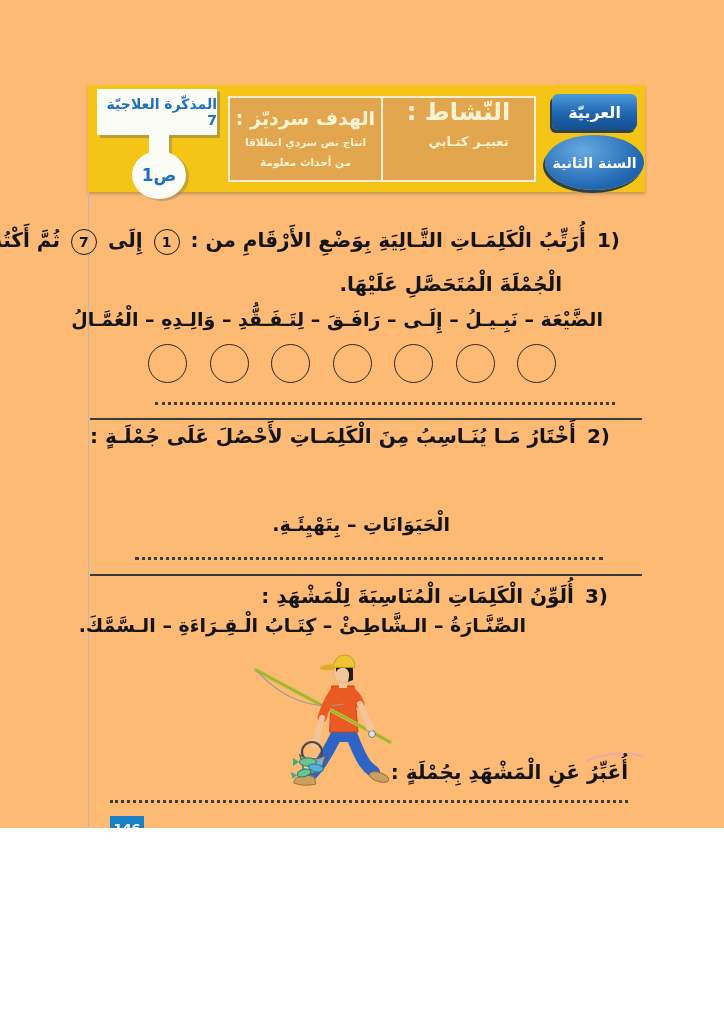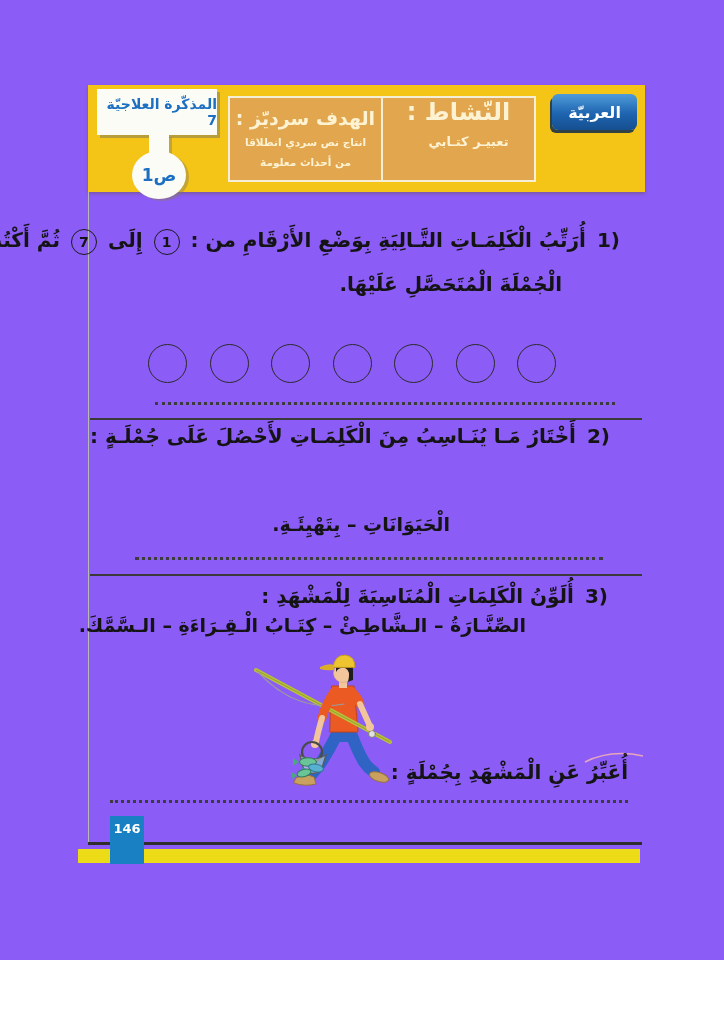--- a/index.html
+++ b/index.html
@@ -1,16 +1,16 @@
 <!DOCTYPE html>
 <html lang="ar"><head>
 <meta charset="utf-8">
 <style>
   html,body{margin:0;padding:0;background:#ffffff;}
-  .page{position:relative;width:724px;height:960px;background:#8b5cf6;overflow:hidden;
+  .page{position:relative;width:724px;height:828px;background:#fdba74;overflow:hidden;
         font-family:"DejaVu Sans",sans-serif;font-weight:bold;color:#141414;}
 
   
   .header-band{position:absolute;left:88px;top:85px;width:557px;height:107px;
                background:#f4c516;box-shadow:0 2px 3px rgba(90,80,30,.35);}
   .memo-box{position:absolute;left:9px;top:4px;width:120px;height:46px;background:#fcfcf6;
             color:#1d6fc1;font-size:14px;display:flex;align-items:center;justify-content:center;
             direction:rtl;box-shadow:3px 3px 0 rgba(135,125,90,.55);}
   .memo-stem{position:absolute;left:61px;top:50px;width:20px;height:22px;background:#fcfcf6;
              box-shadow:3px 2px 0 rgba(135,125,90,.45);}
@@ -84,36 +84,40 @@
       <div class="goal-cell">
         <div class="goal-label">الهدف سرديّز :</div>
         <div class="goal-detail">انتاج نص سردي انطلاقا</div>
         <div class="goal-detail">من أحداث معلومة</div>
       </div>
     </div>
 
     <div class="badge-rect">
       <span>العربيّة</span>
     </div>
+    <div class="badge-ellipse">
+      <span>السنة الثانية</span>
+    </div>
   </div>
 
   <div class="left-rule"></div>
 
   <div class="rtl-text ex-q ex1-block">
     <div class="ex1-line">
       <span class="marker">1)</span>
       <span>أُرَتِّبُ الْكَلِمَـاتِ التَّـالِيَةِ بِوَضْعِ الأَرْقَامِ من :</span>
       <span class="num-circle">1</span>
       <span>إِلَى</span>
       <span class="num-circle">7</span>
       <span>ثُمَّ أَكْتُبُ</span>
     </div>
     <div class="ex1-line ex1-line2">الْجُمْلَةَ الْمُتَحَصَّلِ عَلَيْهَا.</div>
   </div>
 
+  <div class="rtl-text ex-words" style="top:308px;right:121px;">الضَّيْعَة – نَبِـيـلُ – إِلَـى – رَافَـقَ – لِتَـفَـقُّدِ – وَالِـدِهِ – الْعُمَّـالُ</div>
 
   <div class="circles-row">
       <div class="acircle"></div>
       <div class="acircle"></div>
       <div class="acircle"></div>
       <div class="acircle"></div>
       <div class="acircle"></div>
       <div class="acircle"></div>
       <div class="acircle"></div>
     </div>

